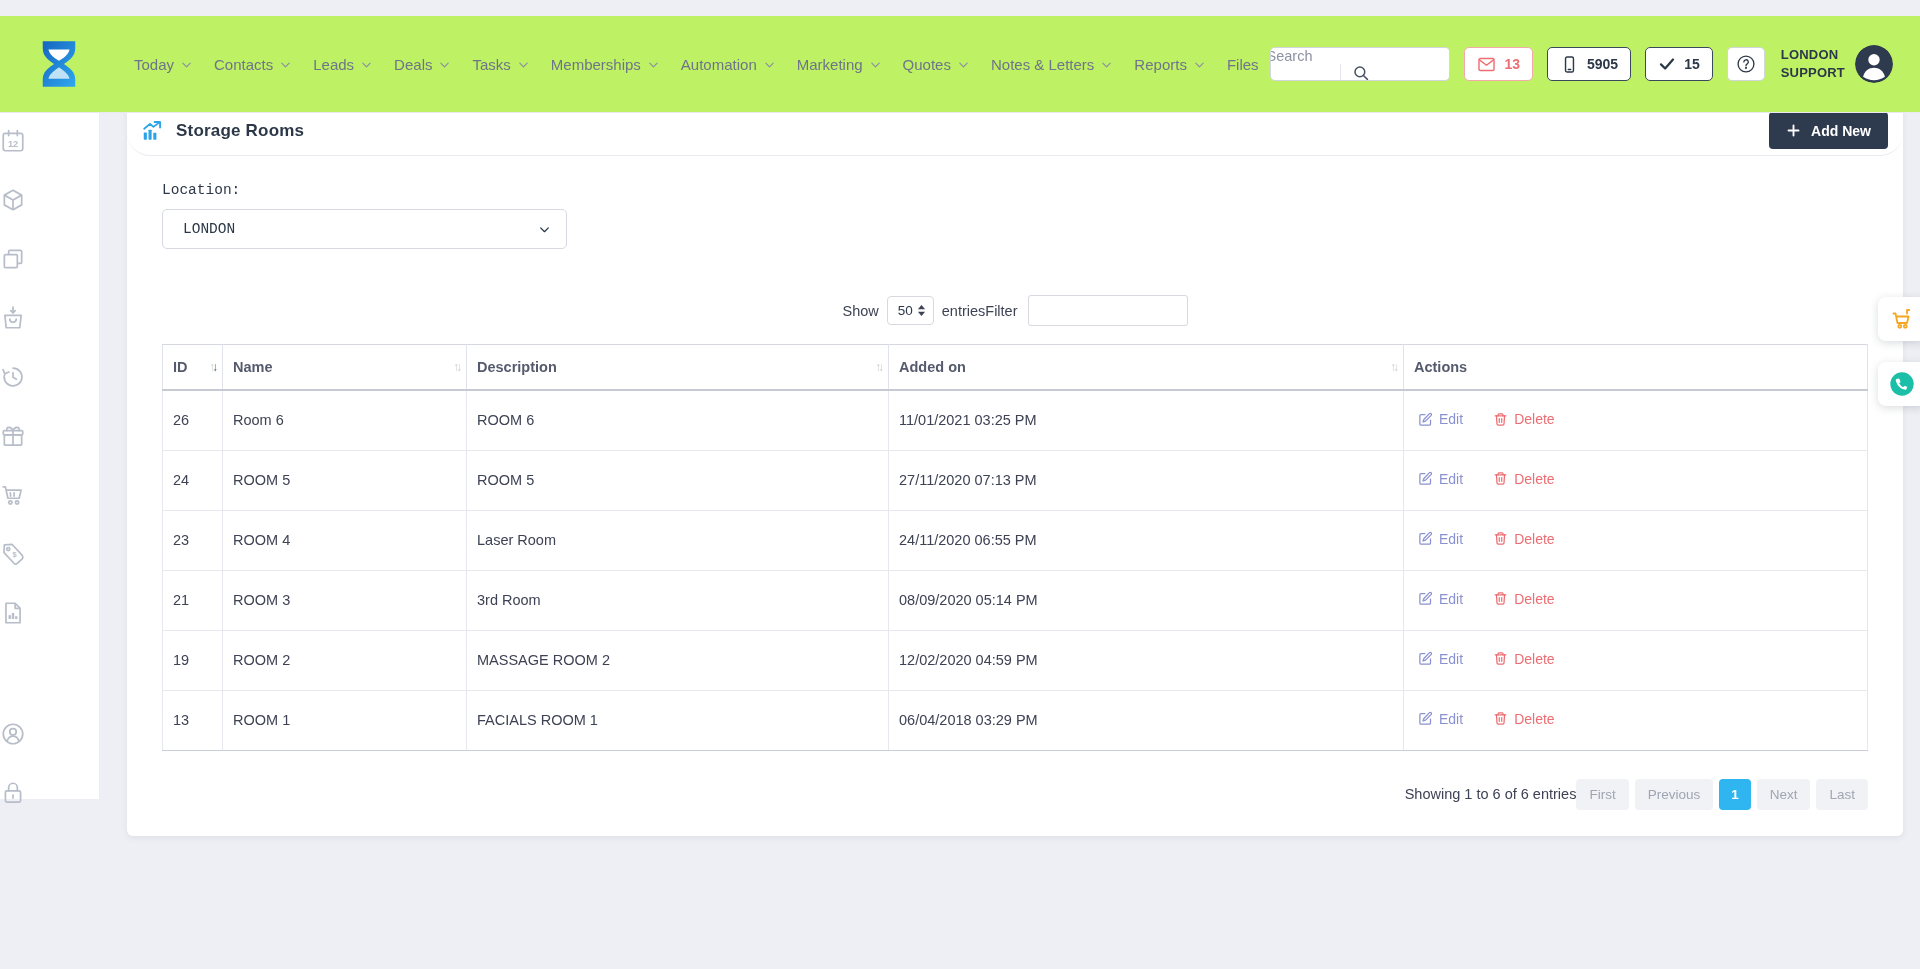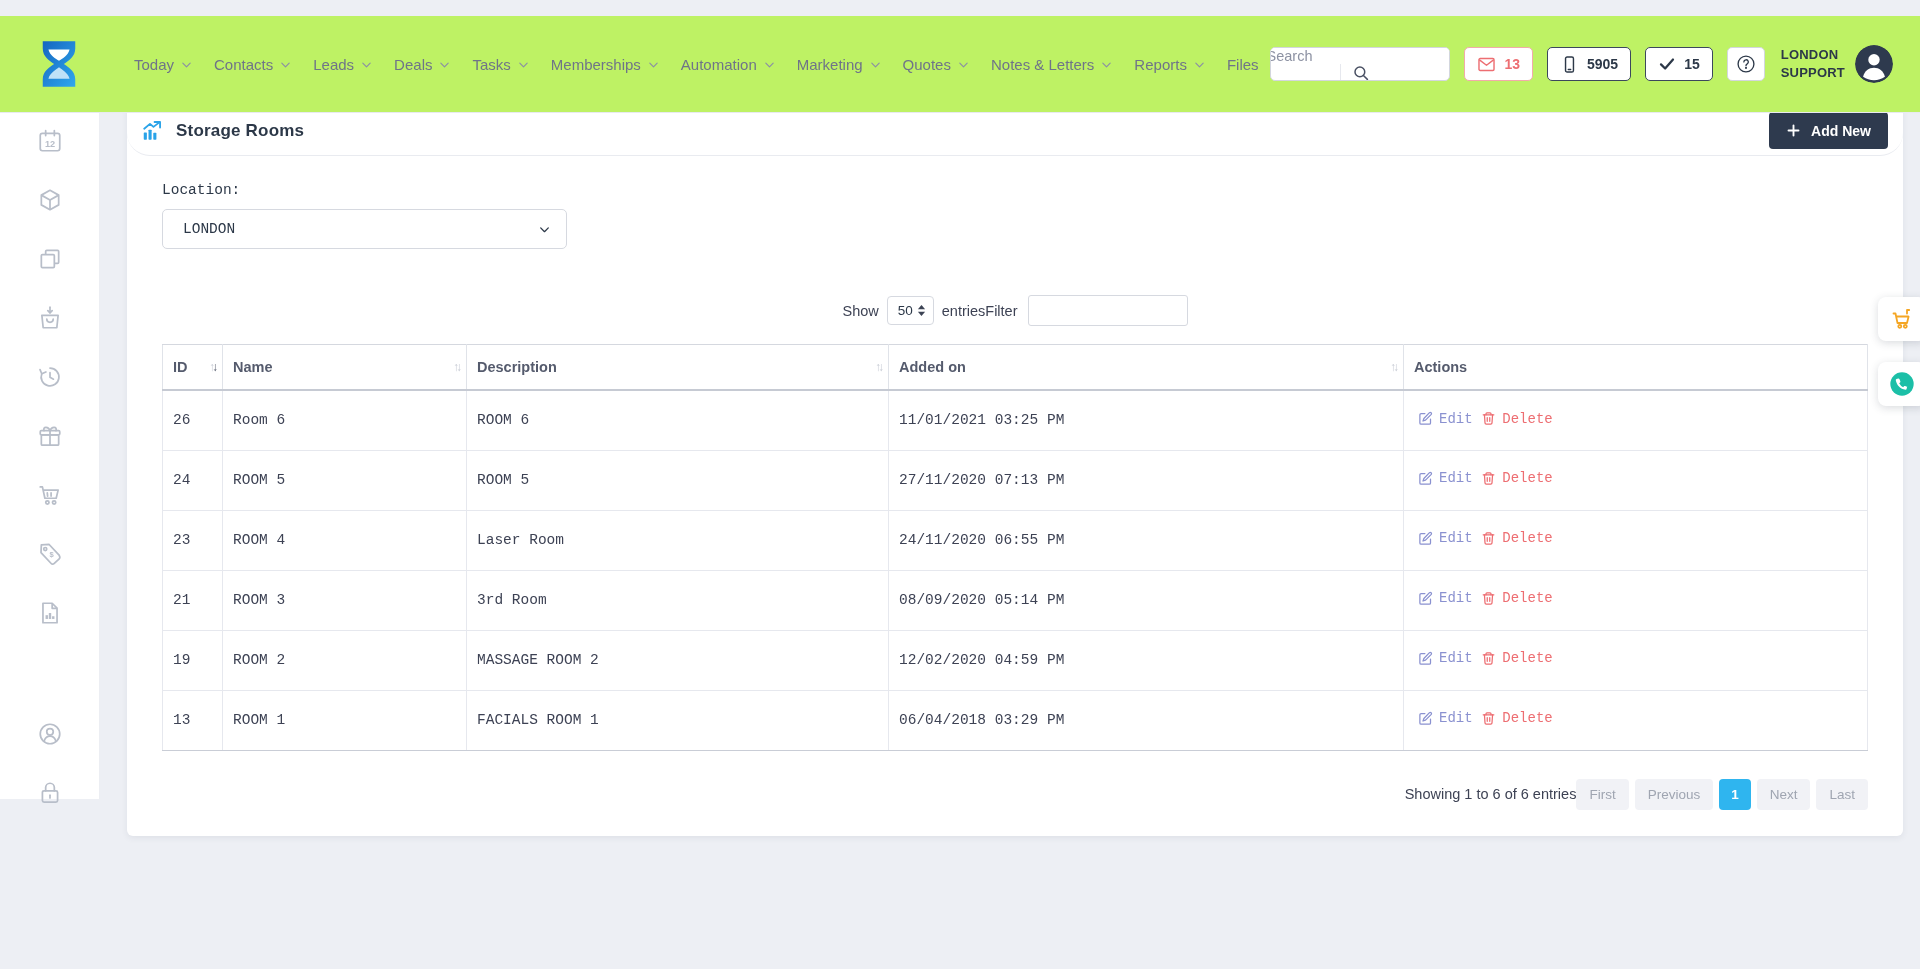--- a/index.html
+++ b/index.html
@@ -55,21 +55,21 @@
   .badge-help { border: 1px solid #d3d6de; color: #2c3848; width: 38px; padding: 0; justify-content: center; }
 
   .user-block { display: flex; align-items: center; gap: 10px; margin-left: 16px; margin-right: 27px; cursor: pointer; }
   .user-name { font-size: 13px; font-weight: bold; color: #2c3848; line-height: 1.35; letter-spacing: .2px; }
   .avatar { width: 38px; height: 38px; border-radius: 50%; overflow: hidden; flex: 0 0 auto; }
 
   
   .sidebar {
     position: absolute; top: 80px; left: 0; width: 100px; height: 719px;
     background: #fff; border-right: 1px solid #eceef3;
-    display: flex; flex-direction: column; align-items: center; padding-top: 48px; gap: 33px;
+    display: flex; flex-direction: column; align-items: flex-start; padding-top: 48px; gap: 33px;
     z-index: 5;
   }
   .side-item { background: none; border: 0; cursor: pointer; color: #b8bec9; width: 26px; height: 26px; padding: 0; }
   .side-item:nth-child(10) { margin-top: 62px; }
   .side-item svg { width: 26px; height: 26px; }
 
   
   .card {
     position: absolute; left: 127px; top: 106px; width: 1776px;
     background: #fff; border-radius: 6px;
@@ -125,30 +125,30 @@
   }
   .rooms th.no-sort { cursor: default; }
   .sort {
     position: absolute; right: 7px; top: 50%; transform: translateY(-50%);
     font-size: 12px; color: #c7cbd4; letter-spacing: -3px; font-weight: normal;
   }
   .sort i { font-style: normal; }
   th.sorted-desc .sort .dn { color: #575d6e; }
   .rooms td {
     height: 60px; padding: 0 10px; font-size: 14.5px; color: #3d4254;
-    border: 1px solid #e6e8ee; vertical-align: middle; background: #fff; font-family: Liberation Mono, monospace;
+    border: 1px solid #e6e8ee; vertical-align: middle; background: #fff;
   }
   .rooms tr:last-child td { border-bottom: 1px solid #c9cdd6; }
   .rooms td.cell-actions { padding-left: 14px; }
   .action {
     display: inline-flex; align-items: center; gap: 6px; text-decoration: none;
     font-size: 14px; cursor: pointer;
   }
   .action svg { width: 15px; height: 15px; }
-  .action.edit { color: #8a91d0; }
+  .action.edit { color: #8a91d0; margin-right: 26px; }
   .action.delete { color: #ed6e72; }
 
   .table-footer { display: flex; align-items: center; justify-content: flex-end; margin-top: 28px; }
   .showing { font-size: 14.5px; color: #3d4254; }
   .pagination { display: flex; gap: 6px; list-style: none; }
   .page-btn {
     padding: 8px 13px; font-size: 13.5px; border-radius: 4px; border: 0;
     background: #f1f2f6; color: #9fa5b1; cursor: pointer; font-family: "Liberation Sans", sans-serif;
   }
   .page-btn.active { background: #2fb5ef; color: #fff; font-weight: bold; padding: 8px 12px; }

